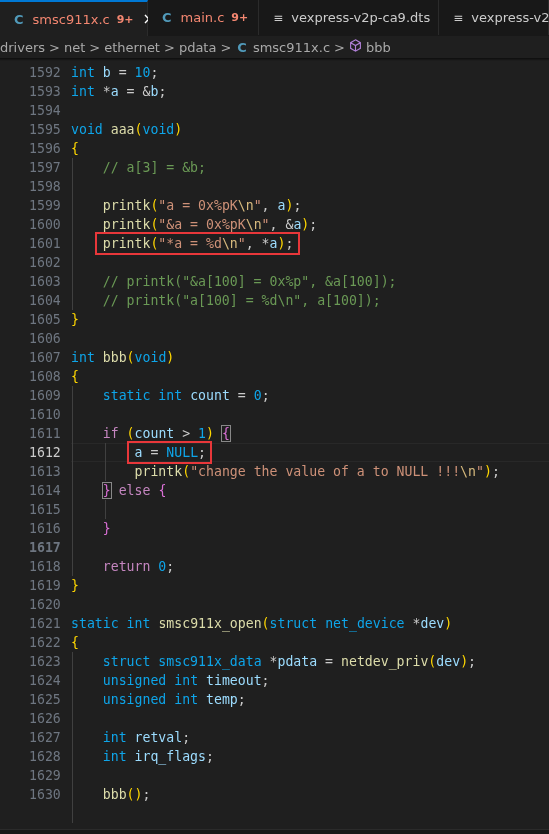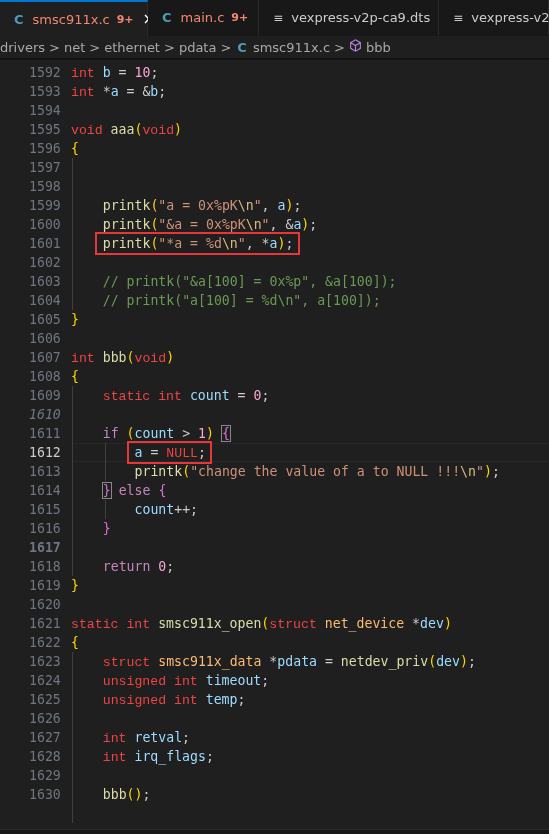--- a/index.html
+++ b/index.html
@@ -23,28 +23,28 @@
   .breadcrumb .cicon { color:#519aba; font-weight:bold; margin:0 6px 0 2px; }
   .breadcrumb .cubeicon { color:#b180d7; margin-right:4px; font-size:13px; }
   .shadow { position:absolute; left:0; top:58px; width:549px; height:3px; background:linear-gradient(#0d0d0d, rgba(0,0,0,0)); z-index:3; }
 
   .editor { position:absolute; left:0; top:52px; width:549px; height:782px; overflow:hidden; }
   .line { position:absolute; left:0; height:19px; width:549px; font-family:"DejaVu Sans Mono", monospace; font-size:13.2px; line-height:19px; white-space:pre; }
   .ln { position:absolute; left:1px; width:45px; text-align:left; color:#6e7681;margin-left:28px; }
   .ln.cur { color:#cccccc; }
   .code { position:absolute; left:71px; color:#cccccc; }
   .curline { position:absolute; left:71px; right:0; top:0; bottom:0; border-top:1px solid #282828; border-bottom:1px solid #282828; }
-  .kw { color:#ef4444;font-family:Liberation Mono, monospace; }
+  .kw { color:#0ea5e9; }
   .ctl { color:#c586c0; }
   .fn { color:#dcdcaa; }
   .var { color:#9cdcfe; }
-  .num { color:#f9a8d4;text-align:center; }
+  .num { color:#0ea5e9;text-align:center; }
   .str { color:#ce9178; }
   .com { color:#6a9955; }
-  .typ { color:#fdba74; }
+  .typ { color:#0ea5e9; }
   .b1 { color:#ffd700; }
   .b2 { color:#da70d6; }
   .esc { color:#d7ba7d; }
   .guide { position:absolute; width:1px; background:#404040; }
   .hlbox { position:absolute; border:2px solid #e8373a; box-sizing:border-box; z-index:4; }
   .bracketbox { outline:1px solid #888; }
   .botbar { position:absolute; left:0; top:829px; width:549px; height:5px; background:#181818; border-top:1px solid #2b2b2b; }
 </style>
 </head>
 <body>
@@ -71,39 +71,39 @@
   </div>
 </div>
 
 <div class="editor" id="editor">
     <div class="line" style="top: -8px;"><span class="ln">1591</span><span class="code"></span></div>
     <div class="line" style="top: 11px;"><span class="ln">1592</span><span class="code"><span class="kw">int</span> <span class="var">b</span> = <span class="num">10</span>;</span></div>
     <div class="line" style="top: 30px;"><span class="ln">1593</span><span class="code"><span class="kw">int</span> *<span class="var">a</span> = &amp;<span class="var">b</span>;</span></div>
     <div class="line" style="top: 49px;"><span class="ln">1594</span><span class="code"></span></div>
     <div class="line" style="top: 68px;"><span class="ln">1595</span><span class="code"><span class="kw">void</span> <span class="fn">aaa</span><span class="b1">(</span><span class="kw">void</span><span class="b1">)</span></span></div>
     <div class="line" style="top: 87px;"><span class="ln">1596</span><span class="code"><span class="b1">{</span></span></div>
-    <div class="line" style="top: 106px;"><span class="ln">1597</span></div>
+    <div class="line" style="top: 106px;"><span class="ln">1597</span><span class="code">    <span class="com">// a[3] = &amp;b;</span></span></div>
     <div class="line" style="top: 125px;"><span class="ln">1598</span><span class="code"></span></div>
     <div class="line" style="top: 144px;"><span class="ln">1599</span><span class="code">    <span class="fn">printk</span><span class="b1">(</span><span class="str">"a = 0x%pK<span class="esc">\n</span>"</span>, <span class="var">a</span><span class="b1">)</span>;</span></div>
     <div class="line" style="top: 163px;"><span class="ln">1600</span><span class="code">    <span class="fn">printk</span><span class="b1">(</span><span class="str">"&amp;a = 0x%pK<span class="esc">\n</span>"</span>, &amp;<span class="var">a</span><span class="b1">)</span>;</span></div>
     <div class="line" style="top: 182px;"><span class="ln">1601</span><span class="code">    <span class="fn">printk</span><span class="b1">(</span><span class="str">"*a = %d<span class="esc">\n</span>"</span>, *<span class="var">a</span><span class="b1">)</span>;</span></div>
     <div class="line" style="top: 201px;"><span class="ln">1602</span><span class="code"></span></div>
     <div class="line" style="top: 220px;"><span class="ln">1603</span><span class="code">    <span class="com">// printk("&amp;a[100] = 0x%p", &amp;a[100]);</span></span></div>
     <div class="line" style="top: 239px;"><span class="ln">1604</span><span class="code">    <span class="com">// printk("a[100] = %d\n", a[100]);</span></span></div>
     <div class="line" style="top: 258px;"><span class="ln">1605</span><span class="code"><span class="b1">}</span></span></div>
     <div class="line" style="top: 277px;"><span class="ln">1606</span><span class="code"></span></div>
     <div class="line" style="top: 296px;"><span class="ln">1607</span><span class="code"><span class="kw">int</span> <span class="fn">bbb</span><span class="b1">(</span><span class="kw">void</span><span class="b1">)</span></span></div>
     <div class="line" style="top: 315px;"><span class="ln">1608</span><span class="code"><span class="b1">{</span></span></div>
     <div class="line" style="top: 334px;"><span class="ln">1609</span><span class="code">    <span class="kw">static</span> <span class="kw">int</span> <span class="var">count</span> = <span class="num">0</span>;</span></div>
-    <div class="line" style="top: 353px; font-style: italic;"><span class="ln">1610</span><span class="code"></span></div>
+    <div class="line" style="top: 353px;"><span class="ln">1610</span><span class="code"></span></div>
     <div class="line" style="top: 372px;"><span class="ln">1611</span><span class="code">    <span class="ctl">if</span> <span class="b1">(</span><span class="var">count</span> &gt; <span class="num">1</span><span class="b1">)</span> <span class="b2 bracketbox">{</span></span></div>
     <div class="line" style="top: 391px;"><div class="curline"></div><span class="ln cur">1612</span><span class="code">        <span class="var">a</span> = <span class="kw">NULL</span>;</span></div>
     <div class="line" style="top: 410px;"><span class="ln">1613</span><span class="code">        <span class="fn">printk</span><span class="b1">(</span><span class="str">"change the value of a to NULL !!!<span class="esc">\n</span>"</span><span class="b1">)</span>;</span></div>
     <div class="line" style="top: 429px;"><span class="ln">1614</span><span class="code">    <span class="b2 bracketbox">}</span> <span class="ctl">else</span> <span class="b2">{</span></span></div>
-    <div class="line" style="top: 448px;"><span class="ln">1615</span><span class="code">        <span class="var">count</span>++;</span></div>
+    <div class="line" style="top: 448px;"><span class="ln">1615</span></div>
     <div class="line" style="top: 467px;"><span class="ln">1616</span><span class="code">    <span class="b2">}</span></span></div>
     <div class="line" style="top: 486px; font-weight: bold;"><span class="ln">1617</span><span class="code"></span></div>
     <div class="line" style="top: 505px;"><span class="ln">1618</span><span class="code">    <span class="ctl">return</span> <span class="num">0</span>;</span></div>
     <div class="line" style="top: 524px;"><span class="ln">1619</span><span class="code"><span class="b1">}</span></span></div>
     <div class="line" style="top: 543px;"><span class="ln">1620</span><span class="code"></span></div>
     <div class="line" style="top: 562px;"><span class="ln">1621</span><span class="code"><span class="kw">static</span> <span class="kw">int</span> <span class="fn">smsc911x_open</span><span class="b1">(</span><span class="kw">struct</span> <span class="typ">net_device</span> *<span class="var">dev</span><span class="b1">)</span></span></div>
     <div class="line" style="top: 581px; padding-left: 24px;"><span class="ln">1622</span><span class="code"><span class="b1">{</span></span></div>
     <div class="line" style="top: 600px; padding-left: 44px;"><span class="ln">1623</span><span class="code">    <span class="kw">struct</span> <span class="typ">smsc911x_data</span> *<span class="var">pdata</span> = <span class="fn">netdev_priv</span><span class="b1">(</span><span class="var">dev</span><span class="b1">)</span>;</span></div>
     <div class="line" style="top: 619px;"><span class="ln">1624</span><span class="code">    <span class="kw">unsigned</span> <span class="kw">int</span> <span class="var">timeout</span>;</span></div>
     <div class="line" style="top: 638px;"><span class="ln">1625</span><span class="code">    <span class="kw">unsigned</span> <span class="kw">int</span> <span class="var">temp</span>;</span></div>

